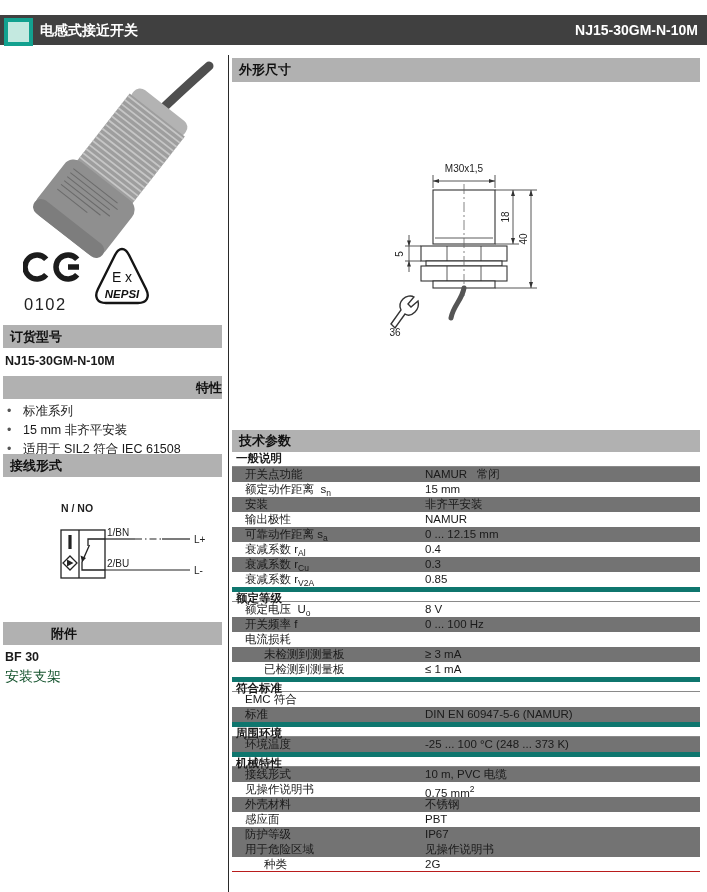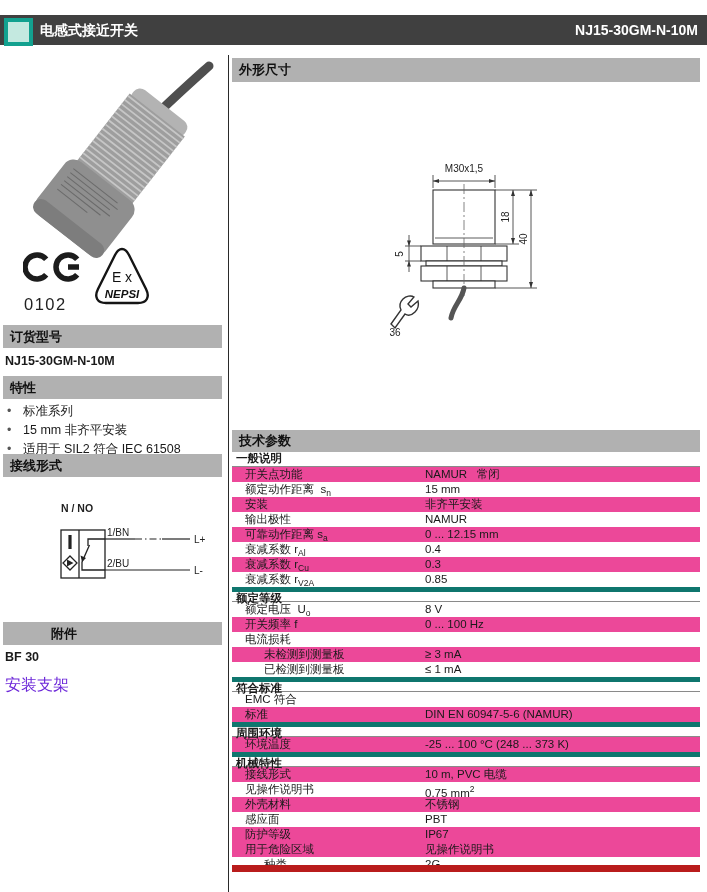--- a/index.html
+++ b/index.html
@@ -12,44 +12,44 @@
   .brandicon{position:absolute;left:4px;top:3px;width:21px;height:20px;background:#c4e9e0;border:4px solid #12a18f;}
   .pagetitle{position:absolute;left:40px;top:0;height:30px;line-height:30px;color:#fff;font-weight:bold;font-size:14px;}
   .pagemodel{position:absolute;right:9px;top:0;height:30px;line-height:30px;color:#fff;font-weight:bold;font-size:14px;}
   
   .leftcol{position:absolute;left:3px;top:30px;width:219px;height:862px;}
   .rightcol{position:absolute;left:232px;top:30px;width:468px;height:862px;}
   .vdivider{position:absolute;left:228px;top:55px;width:1px;height:837px;background:#2a2a2a;}
   
   .secbar{background:#b1b1b1;height:23px;line-height:23px;font-weight:bold;font-size:13px;color:#111;padding-left:7px;box-sizing:border-box;}
   .lbar-order{position:absolute;left:0;top:295px;width:219px;}
-  .lbar-feat{position:absolute;left:0;top:346px;width:219px;}
+  .lbar-feat{position:absolute;left:0;top:346px;width:219px;text-align:right;}
   .lbar-conn{position:absolute;left:0;top:424px;width:219px;}
   .lbar-acc{position:absolute;left:0;top:592px;width:219px;padding-left:48px;}
   .rbar-dims{position:absolute;left:0;top:28px;width:468px;height:24px;line-height:24px;}
   .rbar-tech{position:absolute;left:0;top:400px;width:468px;height:22px;line-height:22px;}
   
   .photo{position:absolute;left:0;top:28px;}
   .cemark{position:absolute;left:20px;top:220px;}
   .nepsimark{position:absolute;left:86px;top:216px;}
   .ordercode{position:absolute;left:2px;top:324px;font-weight:bold;font-size:12.5px;}
   .featlist{position:absolute;left:2px;top:372px;width:215px;}
   .feat{display:flex;line-height:19px;font-size:12.5px;}
   .feat .dot{width:16px;color:#555;flex:none;padding-left:2px;}
   .wiring{position:absolute;left:47px;top:468px;}
   .accmodel{position:absolute;left:2px;top:620px;font-weight:bold;font-size:12.5px;}
-  .accdesc{position:absolute;left:2px;top:638px;font-size:16px;color:#6d28d9;margin-top:7px;}
+  .accdesc{position:absolute;left:2px;top:638px;font-size:14px;color:#14532d;}
   
   .dimdraw{position:absolute;left:150px;top:128px;}
   .techtable{position:absolute;left:0;top:422px;width:468px;}
   .trow{display:flex;height:15px;line-height:15px;font-size:11.5px;box-sizing:border-box;white-space:nowrap;}
-  .trow.shade{background:#ec4899;}
+  .trow.shade{background:#737373;}
   .trow.thead{font-weight:bold;border-bottom:1px solid #8a8a8a;border-top:5px solid #0f766e;line-height:13px;padding-left:4px;}
   .techtable .thead:first-child{border-top:none;}
-  .techtable > .trow:last-child{border-bottom:7px solid #b91c1c;}
+  .techtable > .trow:last-child{border-bottom:1px solid #b91c1c;}
   .tlabel{flex:none;width:193px;padding-left:13px;box-sizing:border-box;overflow:hidden;}
   .tlabel.ind2{padding-left:32px;}
   .tvalue{flex:1;overflow:hidden;}
   sub,sup{font-size:8.5px;}
   svg text{font-family:"Liberation Sans","DejaVu Sans",sans-serif;}
 </style>
 </head>
 <body>
 
 <div class="topbar">

